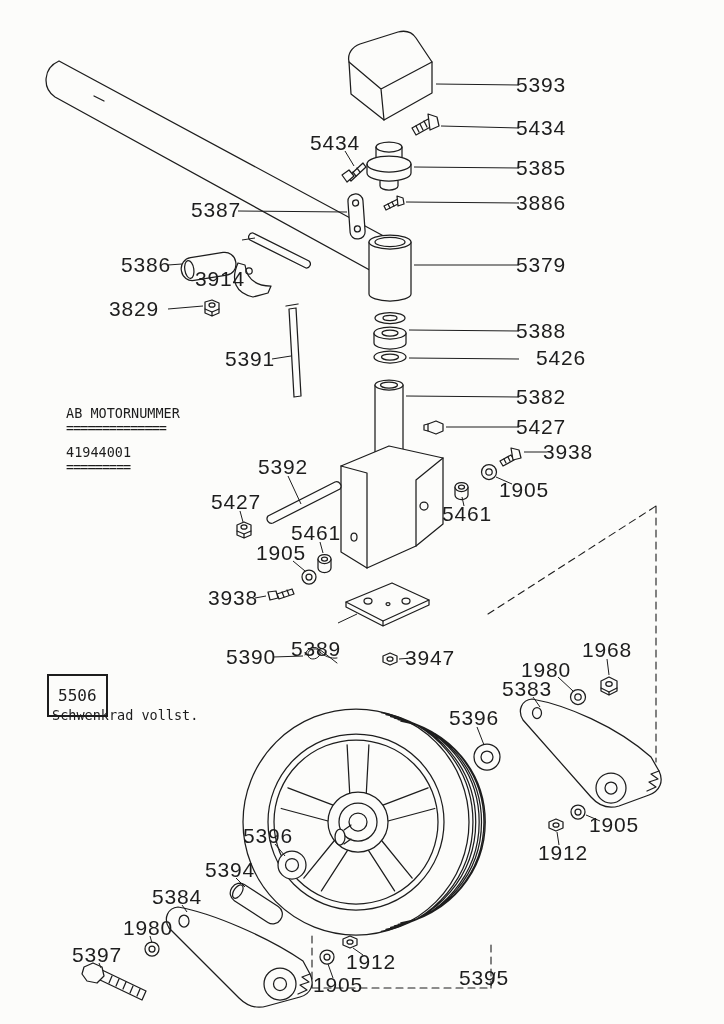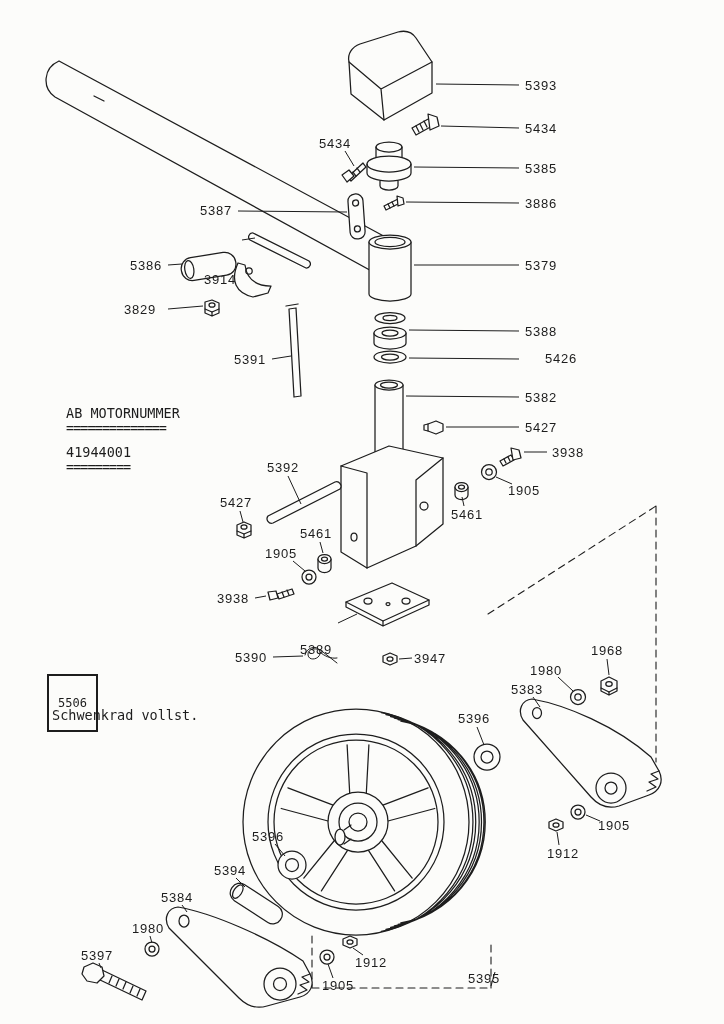--- a/index.html
+++ b/index.html
@@ -18,32 +18,32 @@
     stroke:#1d1d1d; stroke-width:1.25; fill:none; stroke-linecap:round; stroke-linejoin:round;
   }
   .drawing .fillp { fill:#fcfcfa; }
   .drawing .dash path { stroke-dasharray:7 5; stroke-width:1.1; }
   .drawing .thin path { stroke-width:1; }
   #leader-svg { position:absolute; left:0; top:0; z-index:2; pointer-events:none; }
   #leader-svg line { stroke:#1d1d1d; stroke-width:1; }
   #label-layer { position:absolute; inset:0; z-index:3; }
   .part-label {
     position:absolute; transform:translate(-50%,-50%);
-    font-size:13px; letter-spacing:.8px; white-space:nowrap;
+    font-size:21px; letter-spacing:.8px; white-space:nowrap;
   }
   .note {
     position:absolute; left:66px; top:406px; z-index:3;
     font-family:"DejaVu Sans Mono", monospace; font-size:13.5px; line-height:1.08;
   }
   .note .rule { letter-spacing:-1px; }
   .note .gap { height:10px; }
   .assembly-box {
     position:absolute; left:47px; top:674px; z-index:3;
-    border:2px solid #1d1d1d; padding:20px 9px;
-    font-family:"DejaVu Sans Mono", monospace; font-size:12px;
+    border:2px solid #1d1d1d; padding:10px 9px;
+    font-family:"DejaVu Sans Mono", monospace; font-size:16px;
   }
   .assembly-name {
     position:absolute; left:52px; top:707px; z-index:3;
     font-family:"DejaVu Sans Mono", monospace; font-size:13.5px;
   }
 </style>
 </head>
 <body>
 
 <div class="page" style="background: rgb(252, 252, 250); color: rgb(29, 29, 29);">
@@ -362,21 +362,21 @@
       <div class="part-label" style="left: 541px; top: 358px; margin-left: 20px;">5426</div>
       <div class="part-label" style="left: 541px; top: 397px;">5382</div>
       <div class="part-label" style="left: 541px; top: 427px;">5427</div>
       <div class="part-label" style="left: 568px; top: 452px;">3938</div>
       <div class="part-label" style="left: 524px; top: 490px;">1905</div>
       <div class="part-label" style="left: 467px; top: 514px;">5461</div>
       <div class="part-label" style="left: 335px; top: 143px;">5434</div>
       <div class="part-label" style="left: 216px; top: 210px;">5387</div>
       <div class="part-label" style="left: 220px; top: 239px; margin-top: 40px;">3914</div>
       <div class="part-label" style="left: 146px; top: 265px;">5386</div>
-      <div class="part-label" style="left: 140px; top: 309px;">3829</div>
+      <div class="part-label" style="left: 134px; top: 309px;">3829</div>
       <div class="part-label" style="left: 250px; top: 359px;">5391</div>
       <div class="part-label" style="left: 283px; top: 467px; text-align: right;">5392</div>
       <div class="part-label" style="left: 236px; top: 502px;">5427</div>
       <div class="part-label" style="left: 316px; top: 533px;">5461</div>
       <div class="part-label" style="left: 281px; top: 553px;">1905</div>
       <div class="part-label" style="left: 233px; top: 598px;">3938</div>
       <div class="part-label" style="left: 316px; top: 626px; margin-top: 23px;">5389</div>
       <div class="part-label" style="left: 251px; top: 657px;">5390</div>
       <div class="part-label" style="left: 430px; top: 658px;">3947</div>
       <div class="part-label" style="left: 607px; top: 650px;">1968</div>

